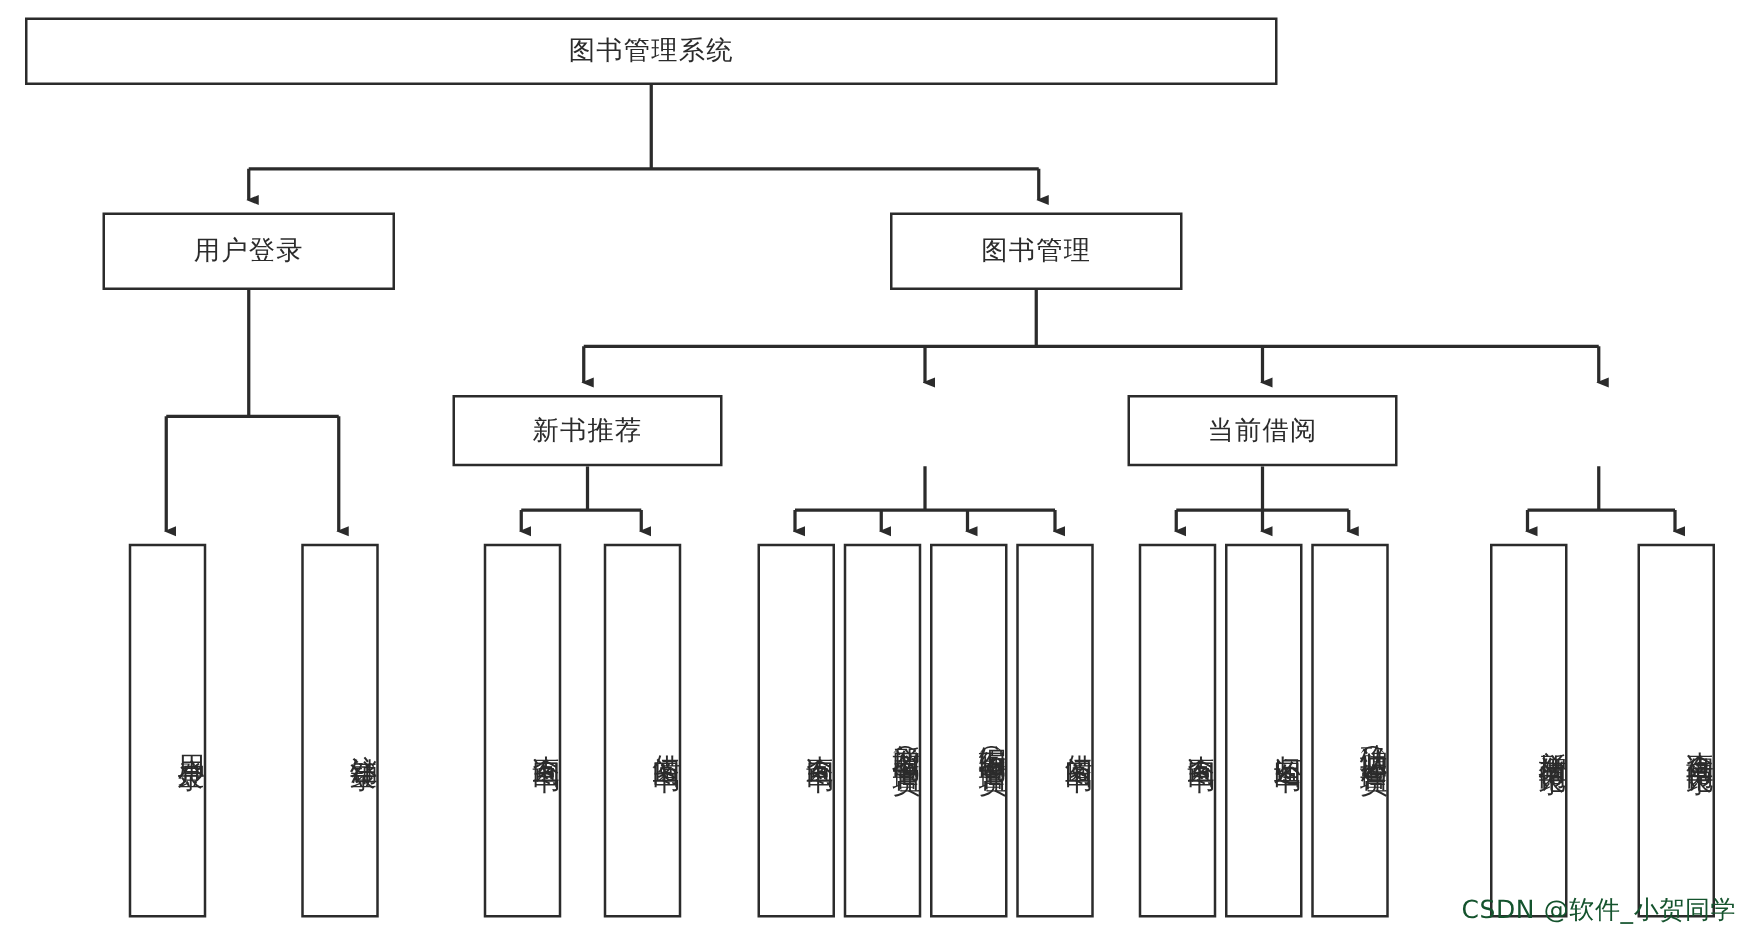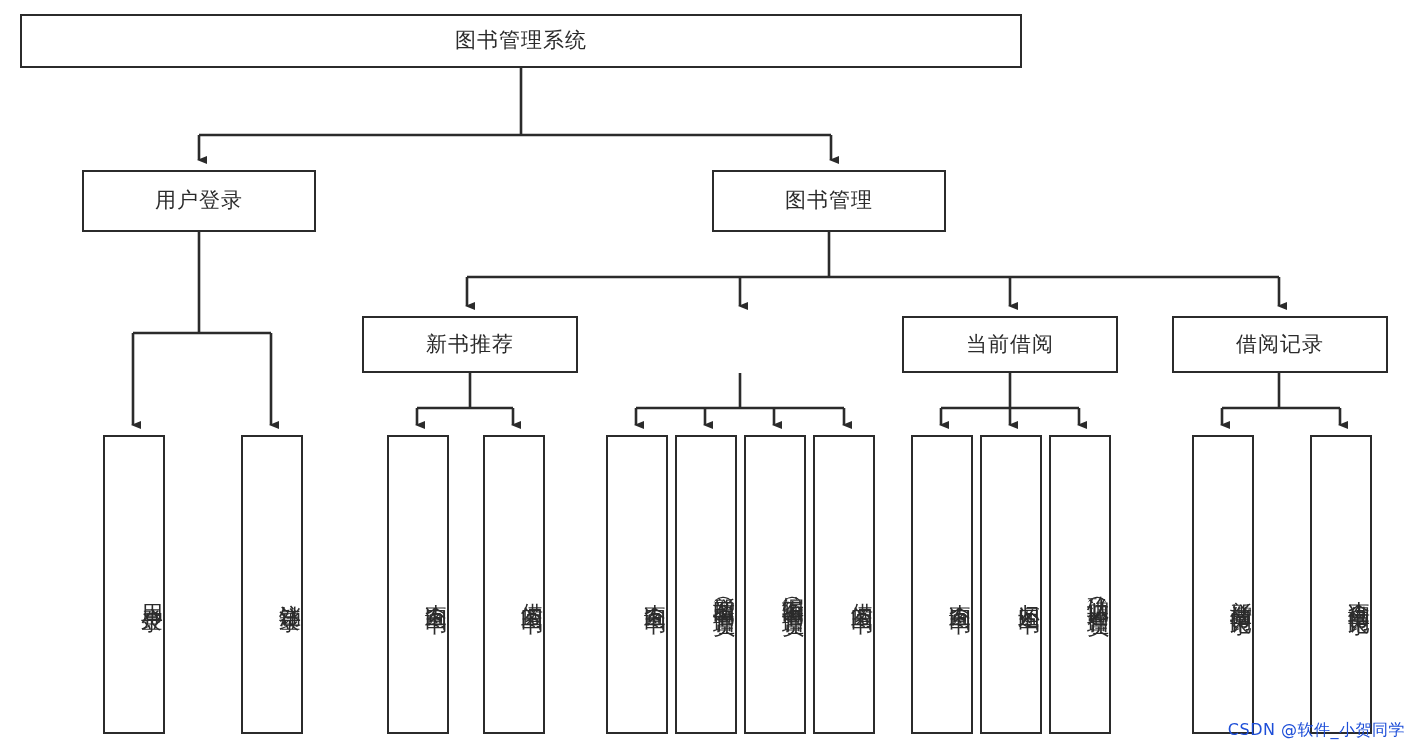--- a/index.html
+++ b/index.html
@@ -54,24 +54,24 @@
     justify-content: center;
     line-height: 1.0;
   }
   .node.vertical .vtext {
     writing-mode: vertical-rl;
     text-orientation: upright;
     display: block;
   }
   .watermark {
     position: absolute;
-    right: 0;
+    right: 16px;
     bottom: 6px;
-    font-size: 16px;
-    color: #1d4ed8;
+    font-size: 20px;
+    color: #14532d;
     letter-spacing: 0.5px;
     white-space: nowrap;
   }
 </style>
 </head>
 <body>
 
 <div id="canvas">
 
   <svg class="connectors" viewBox="0 0 1405 747" xmlns="http://www.w3.org/2000/svg">
@@ -134,23 +134,20 @@
   <div class="node horizontal" style="left:362px; top:316px; width:216px; height:57px;">
     <span>新书推荐</span>
   </div>
 
   <div class="node horizontal" style="left:712px; top:170px; width:234px; height:62px;">
     <span>图书管理</span>
   </div>
   <div class="node horizontal" style="left:902px; top:316px; width:216px; height:57px;">
     <span>当前借阅</span>
   </div>
-  <div class="node horizontal" style="left:1172px; top:316px; width:216px; height:57px;">
-    <span>借阅记录</span>
-  </div>
 
   <div class="node vertical" style="left:103px; top:435px; width:62px; height:299px;">
     <span class="vtext">用户登录</span>
   </div>
   <div class="node vertical" style="left:241px; top:435px; width:62px; height:299px;">
     <span class="vtext">注销登录</span>
   </div>
 
   <div class="node vertical" style="left:387px; top:435px; width:62px; height:299px;">
     <span class="vtext">查询图书</span>

